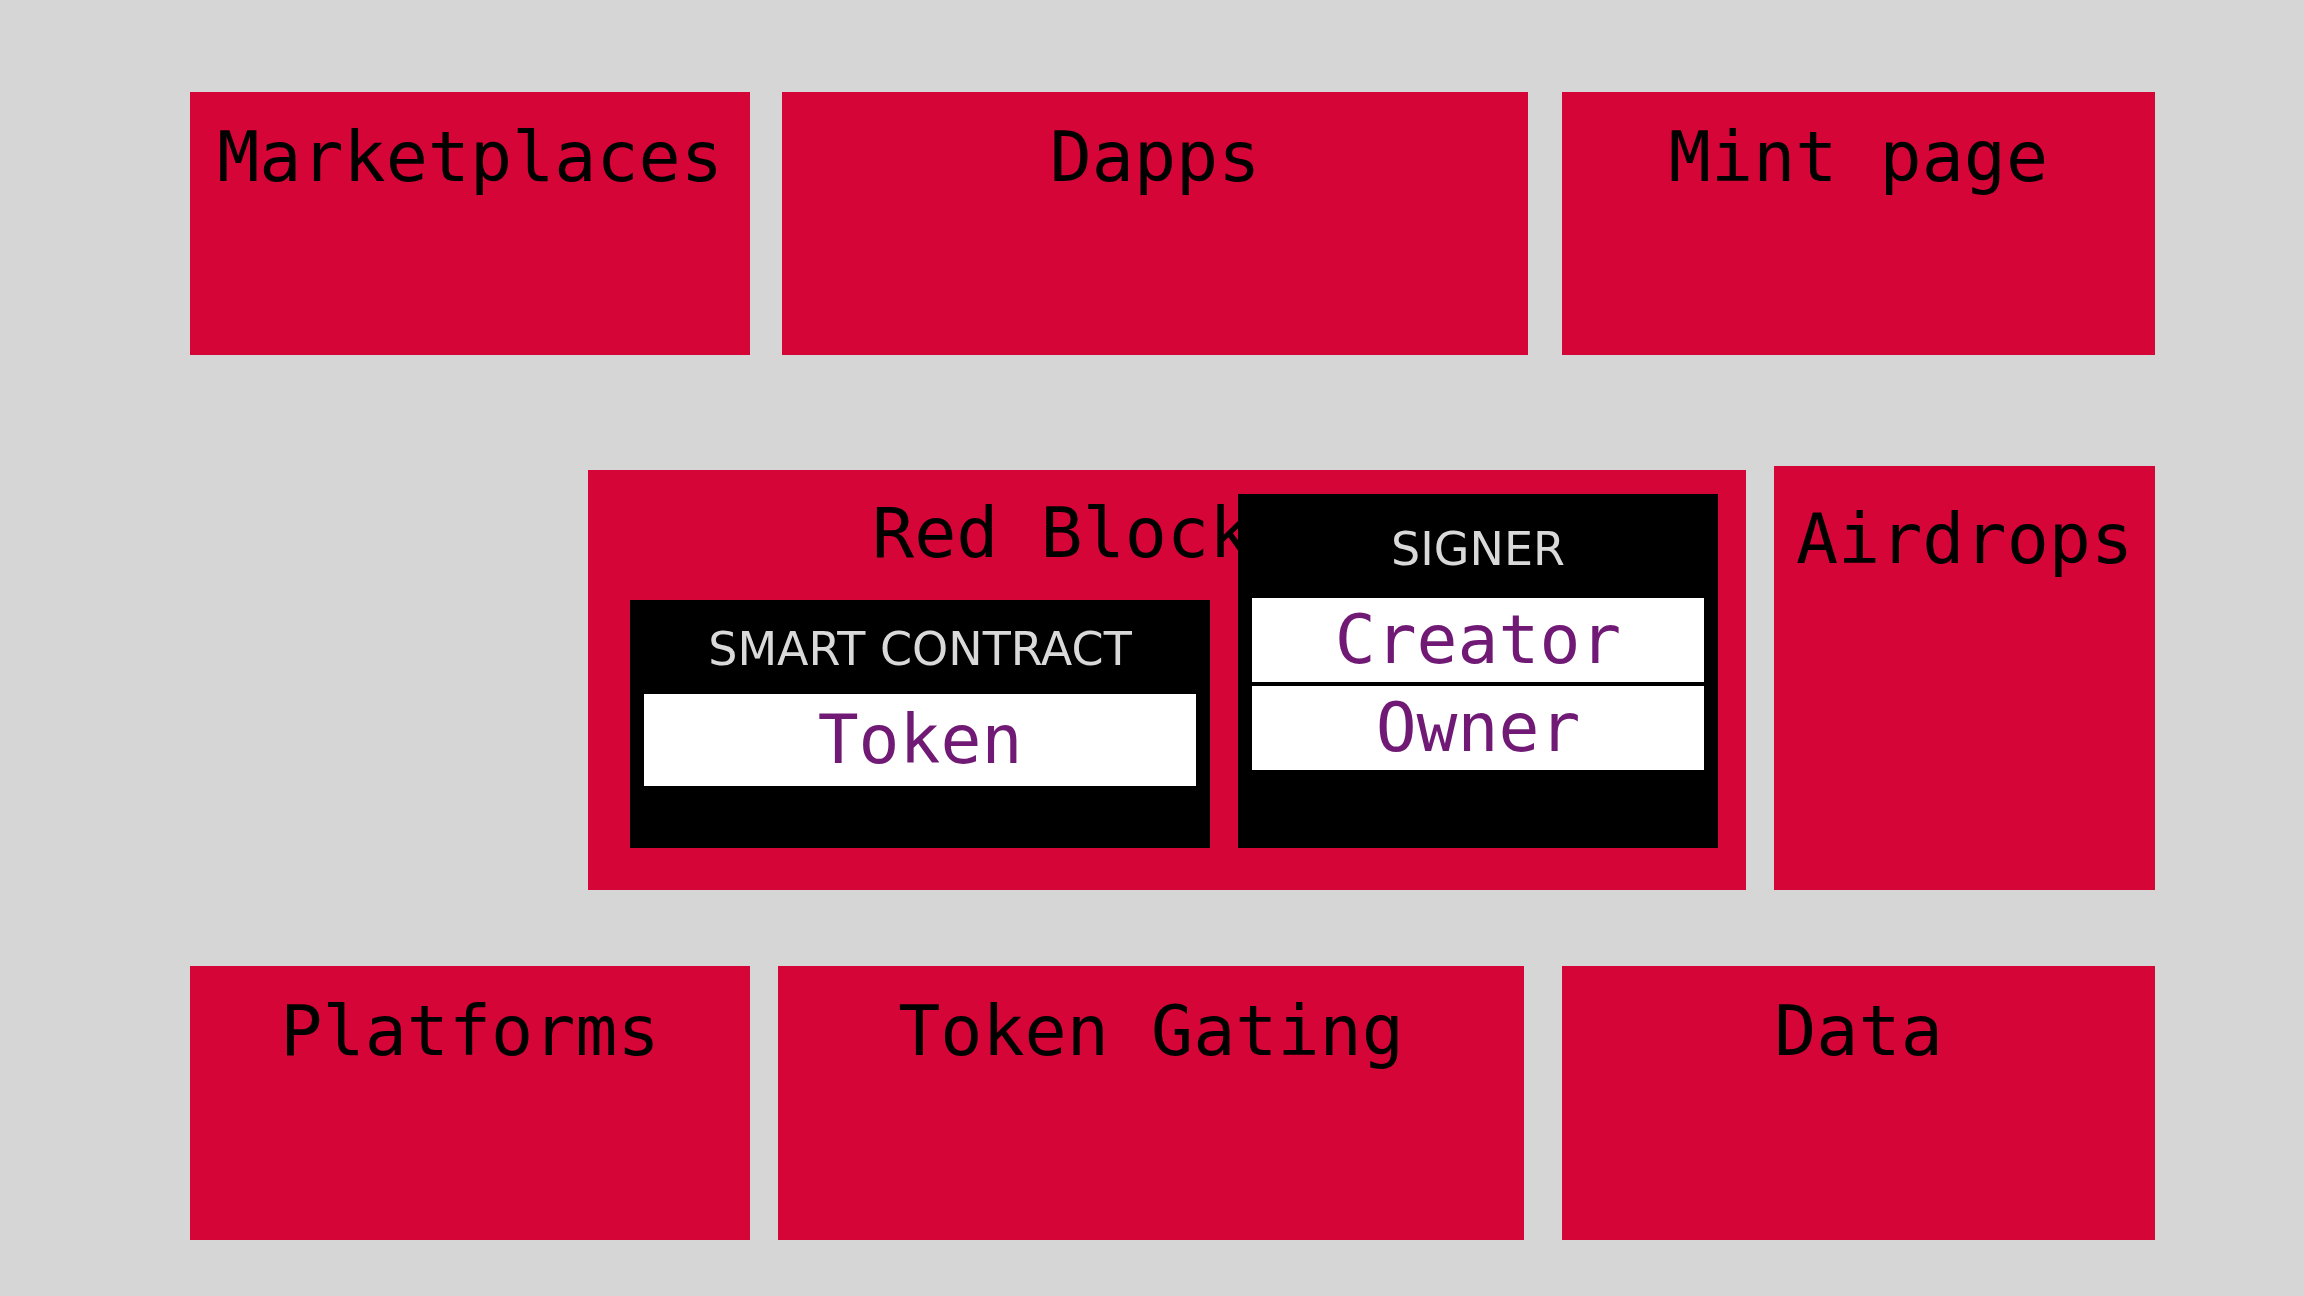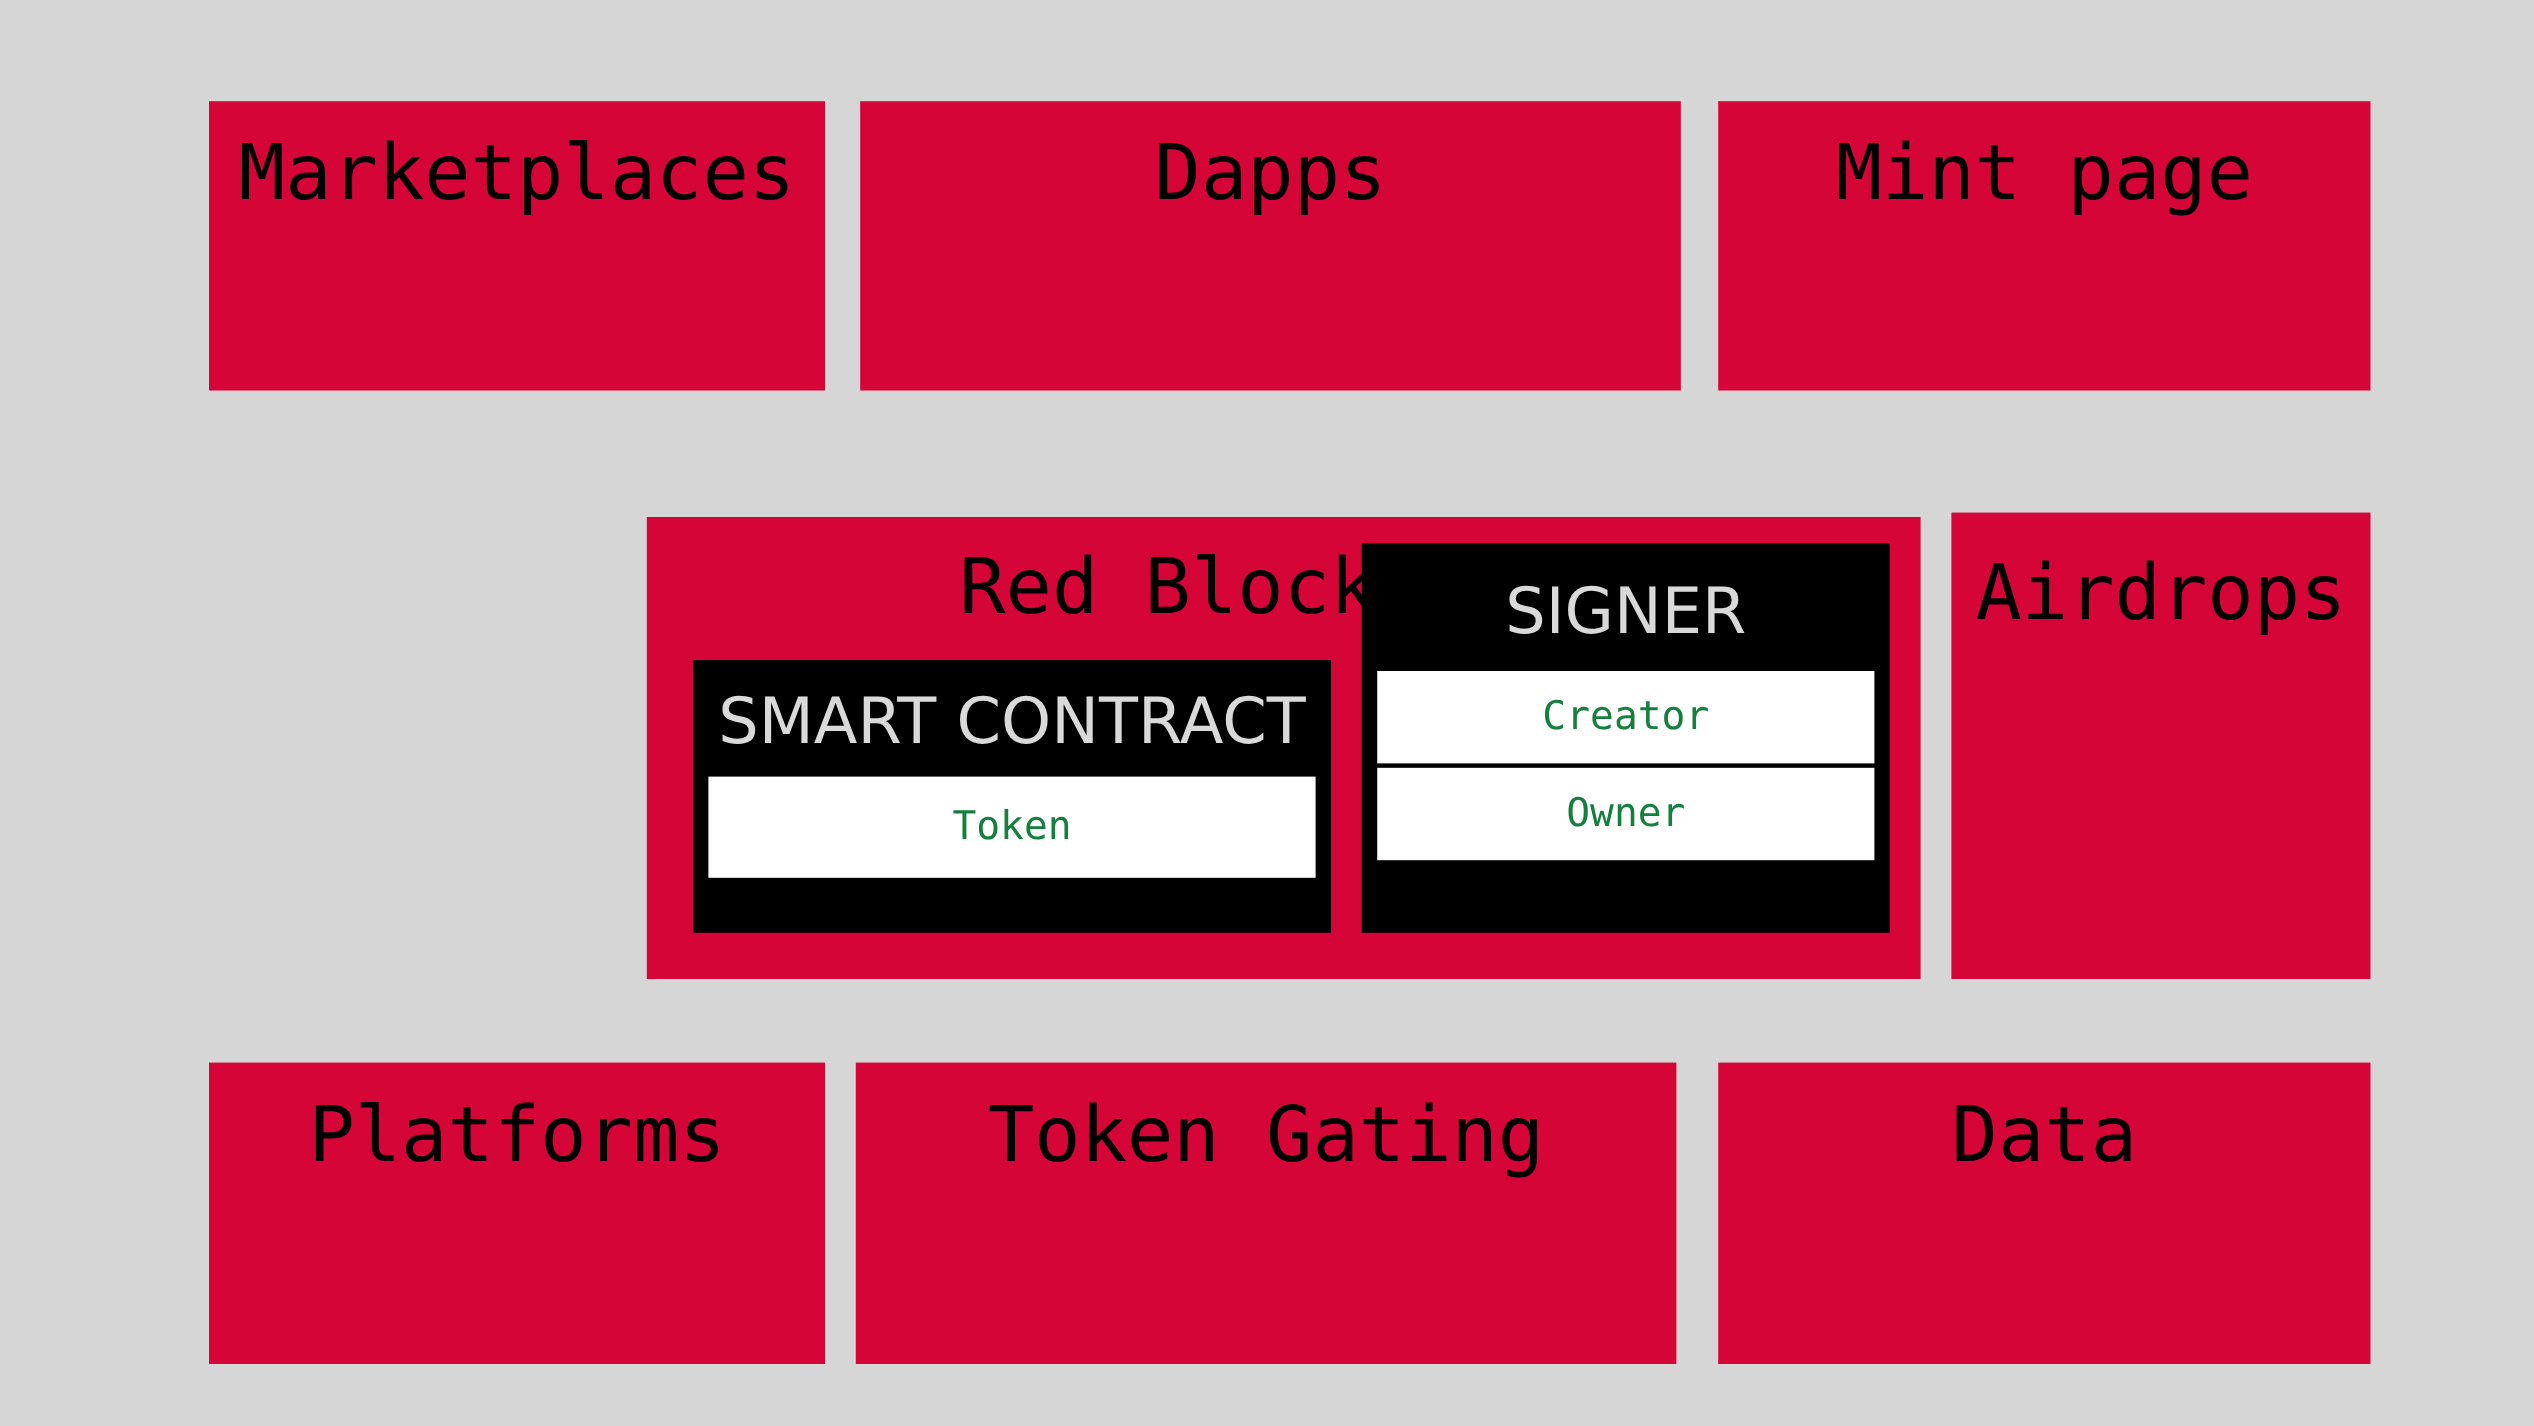--- a/index.html
+++ b/index.html
@@ -62,38 +62,38 @@
     position: absolute;
     background: #000000;
     box-sizing: border-box;
     display: flex;
     flex-direction: column;
     align-items: center;
   }
   .module-title {
     color: #d9d9d9;
     font-family: "DejaVu Sans", sans-serif;
-    font-size: 58px;
+    font-size: 46px;
     line-height: 1.0;
     white-space: nowrap;
     text-align: center;
     width: 100%;
   }
   .module-slot {
     background: #ffffff;
     box-sizing: border-box;
     display: flex;
     align-items: center;
     justify-content: center;
     width: 100%;
   }
   .module-slot-label {
-    color: #15803d;
+    color: #701a75;
     font-family: "DejaVu Sans Mono", monospace;
-    font-size: 36px;
+    font-size: 68px;
     line-height: 1.0;
     white-space: nowrap;
   }
 
   
   #module-smart-contract {
     left: 630px;
     top: 600px;
     width: 580px;
     height: 248px;

